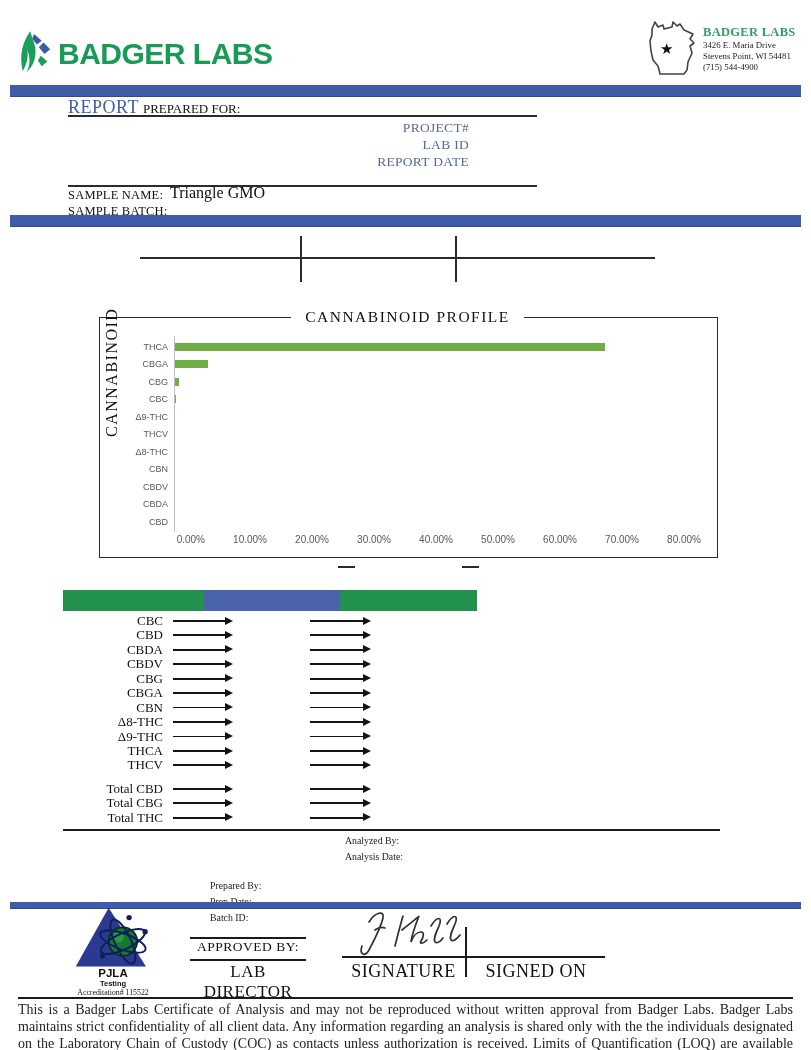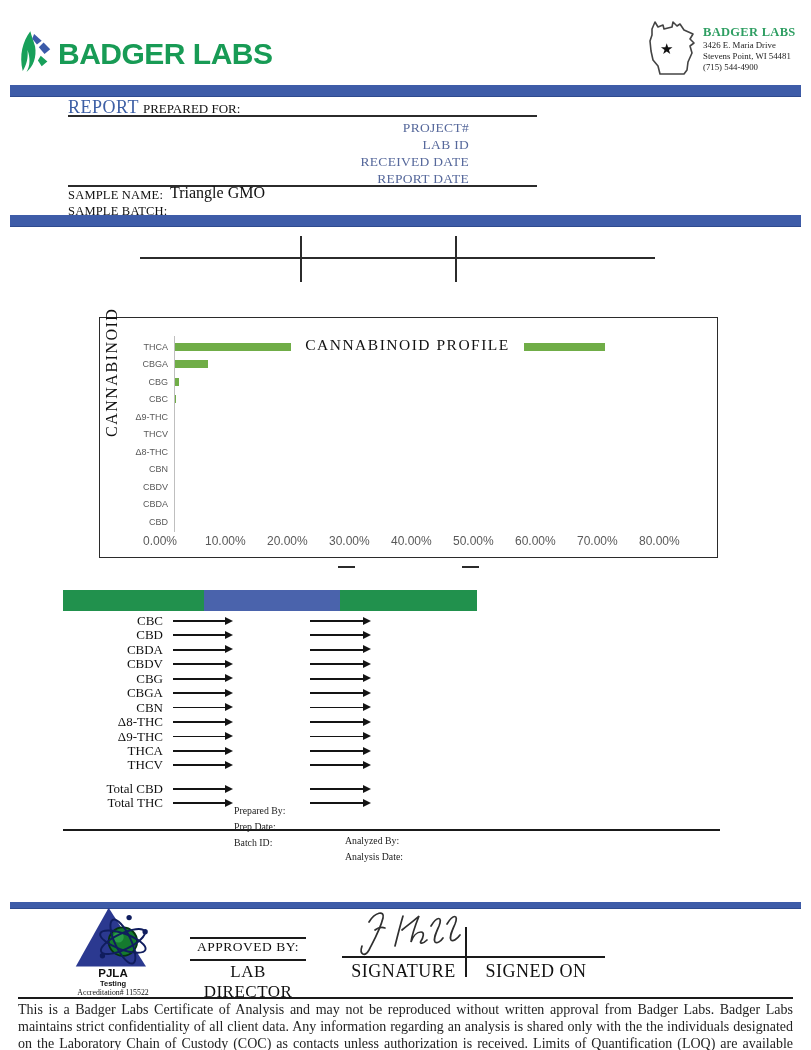--- a/index.html
+++ b/index.html
@@ -22,30 +22,30 @@
   .hline{background:#2b2b2b;height:1.5px;}
   .meta-line{font-size:13.5px;line-height:17px;color:#56689B;text-align:right;letter-spacing:0.3px;}
   .sample-label{font-size:12.5px;color:#111;letter-spacing:0.2px;}
   .sample-value{font-size:16px;color:#111;}
 
   
   .vline{background:#2b2b2b;width:1.5px;}
 
   
   #chart-box{border:1.6px solid #2b2b2b;background:#fff;}
-  .chart-title-wrap{text-align:center;margin-top:28px;}
+  .chart-title-wrap{text-align:center;}
   .chart-title{display:inline-block;background:#fff;padding:0 14px;font-size:15.5px;letter-spacing:1.5px;color:#111;}
   .crow{display:flex;height:17.5px;align-items:center;}
   .clabel{width:68px;padding-right:6px;text-align:right;font-family:"Liberation Sans","DejaVu Sans",sans-serif;
           font-size:9px;color:#595959;flex:0 0 68px;}
   .cbararea{flex:1;height:17.5px;position:relative;}
   .cbar{position:absolute;left:0;top:4.7px;height:8px;}
   .caxis{width:1px;background:#BFBFBF;}
-  .ctick{position:absolute;width:62px;text-align:left;font-family:"Liberation Sans","DejaVu Sans",sans-serif;
-         font-size:12px;color:#595959;}
+  .ctick{position:absolute;width:62px;text-align:right;font-family:"Liberation Sans","DejaVu Sans",sans-serif;
+         font-size:10px;color:#595959;}
   .ylab{font-size:16px;letter-spacing:1.5px;color:#111;transform:rotate(-90deg);transform-origin:center;white-space:nowrap;}
   .xlab{font-size:16px;letter-spacing:1px;color:#111;text-align:center;}
   .dash{height:1.6px;background:#2b2b2b;}
 
   
   .hdr-seg{height:21px;}
   .rrow{position:relative;height:14.45px;}
   .rlabel{position:absolute;left:0;top:0;width:100px;text-align:right;font-size:13px;color:#111;}
   .arrow{position:absolute;top:7px;height:1.8px;background:#141414;}
   .arrow::after{content:"";position:absolute;right:-8px;top:-3.4px;width:0;height:0;
@@ -103,21 +103,20 @@
 
   <div class="abs" style="left:68px;top:97px;font-family:Liberation Serif, serif;">
     <span class="report-word">REPORT</span>
     <span class="prepared-for">PREPARED FOR:</span>
   </div>
   <div class="abs hline" style="left:68px;top:115px;width:469px;"></div>
 
   <div class="abs" style="left:68px;top:119px;width:401px;">
       <div class="meta-line">PROJECT#</div>
       <div class="meta-line">LAB ID</div>
-      <div class="meta-line">RECEIVED DATE</div>
       <div class="meta-line">REPORT DATE</div>
     </div>
 
   <div class="abs hline" style="left:68px;top:185px;width:469px;"></div>
 
   <div class="abs sample-label" style="left:68px;top:188px;">SAMPLE NAME:</div>
   <div class="abs sample-value" style="left:170px;top:184px;">Triangle GMO</div>
   <div class="abs sample-label" style="left:68px;top:204px;">SAMPLE BATCH:</div>
   <div class="abs sample-value" style="left:170px;top:201px;"></div>
 
@@ -265,28 +264,33 @@
         <div class="arrow a2"></div>
       </div>
     </div>
   <div class="abs" style="left:63px;top:781px;width:420px;">
       <div class="rrow">
         <span class="rlabel">Total CBD</span>
         <div class="arrow a1"></div>
         <div class="arrow a2"></div>
       </div>
       <div class="rrow">
+        <span class="rlabel">Total CBG</span>
+        <div class="arrow a1"></div>
+        <div class="arrow a2"></div>
+      </div>
+      <div class="rrow">
         <span class="rlabel">Total THC</span>
         <div class="arrow a1"></div>
         <div class="arrow a2"></div>
       </div>
     </div>
   <div class="abs thickline" style="left:63px;top:829px;width:657px;height:2.4px;"></div>
 
-  <div class="abs note-med" style="left:210px;top:803px;margin-left:24px;">
+  <div class="abs note-med" style="left:210px;top:878px;">
     <div>Prepared By:</div>
     <div>Prep Date:</div>
     <div>Batch ID:</div>
   </div>
   <div class="abs note-med" style="left:345px;top:833px;">
     <div>Analyzed By:</div>
     <div>Analysis Date:</div>
   </div>
 
   <div class="abs bluebar" style="left:10px;top:902px;width:791px;height:6px;"></div>

